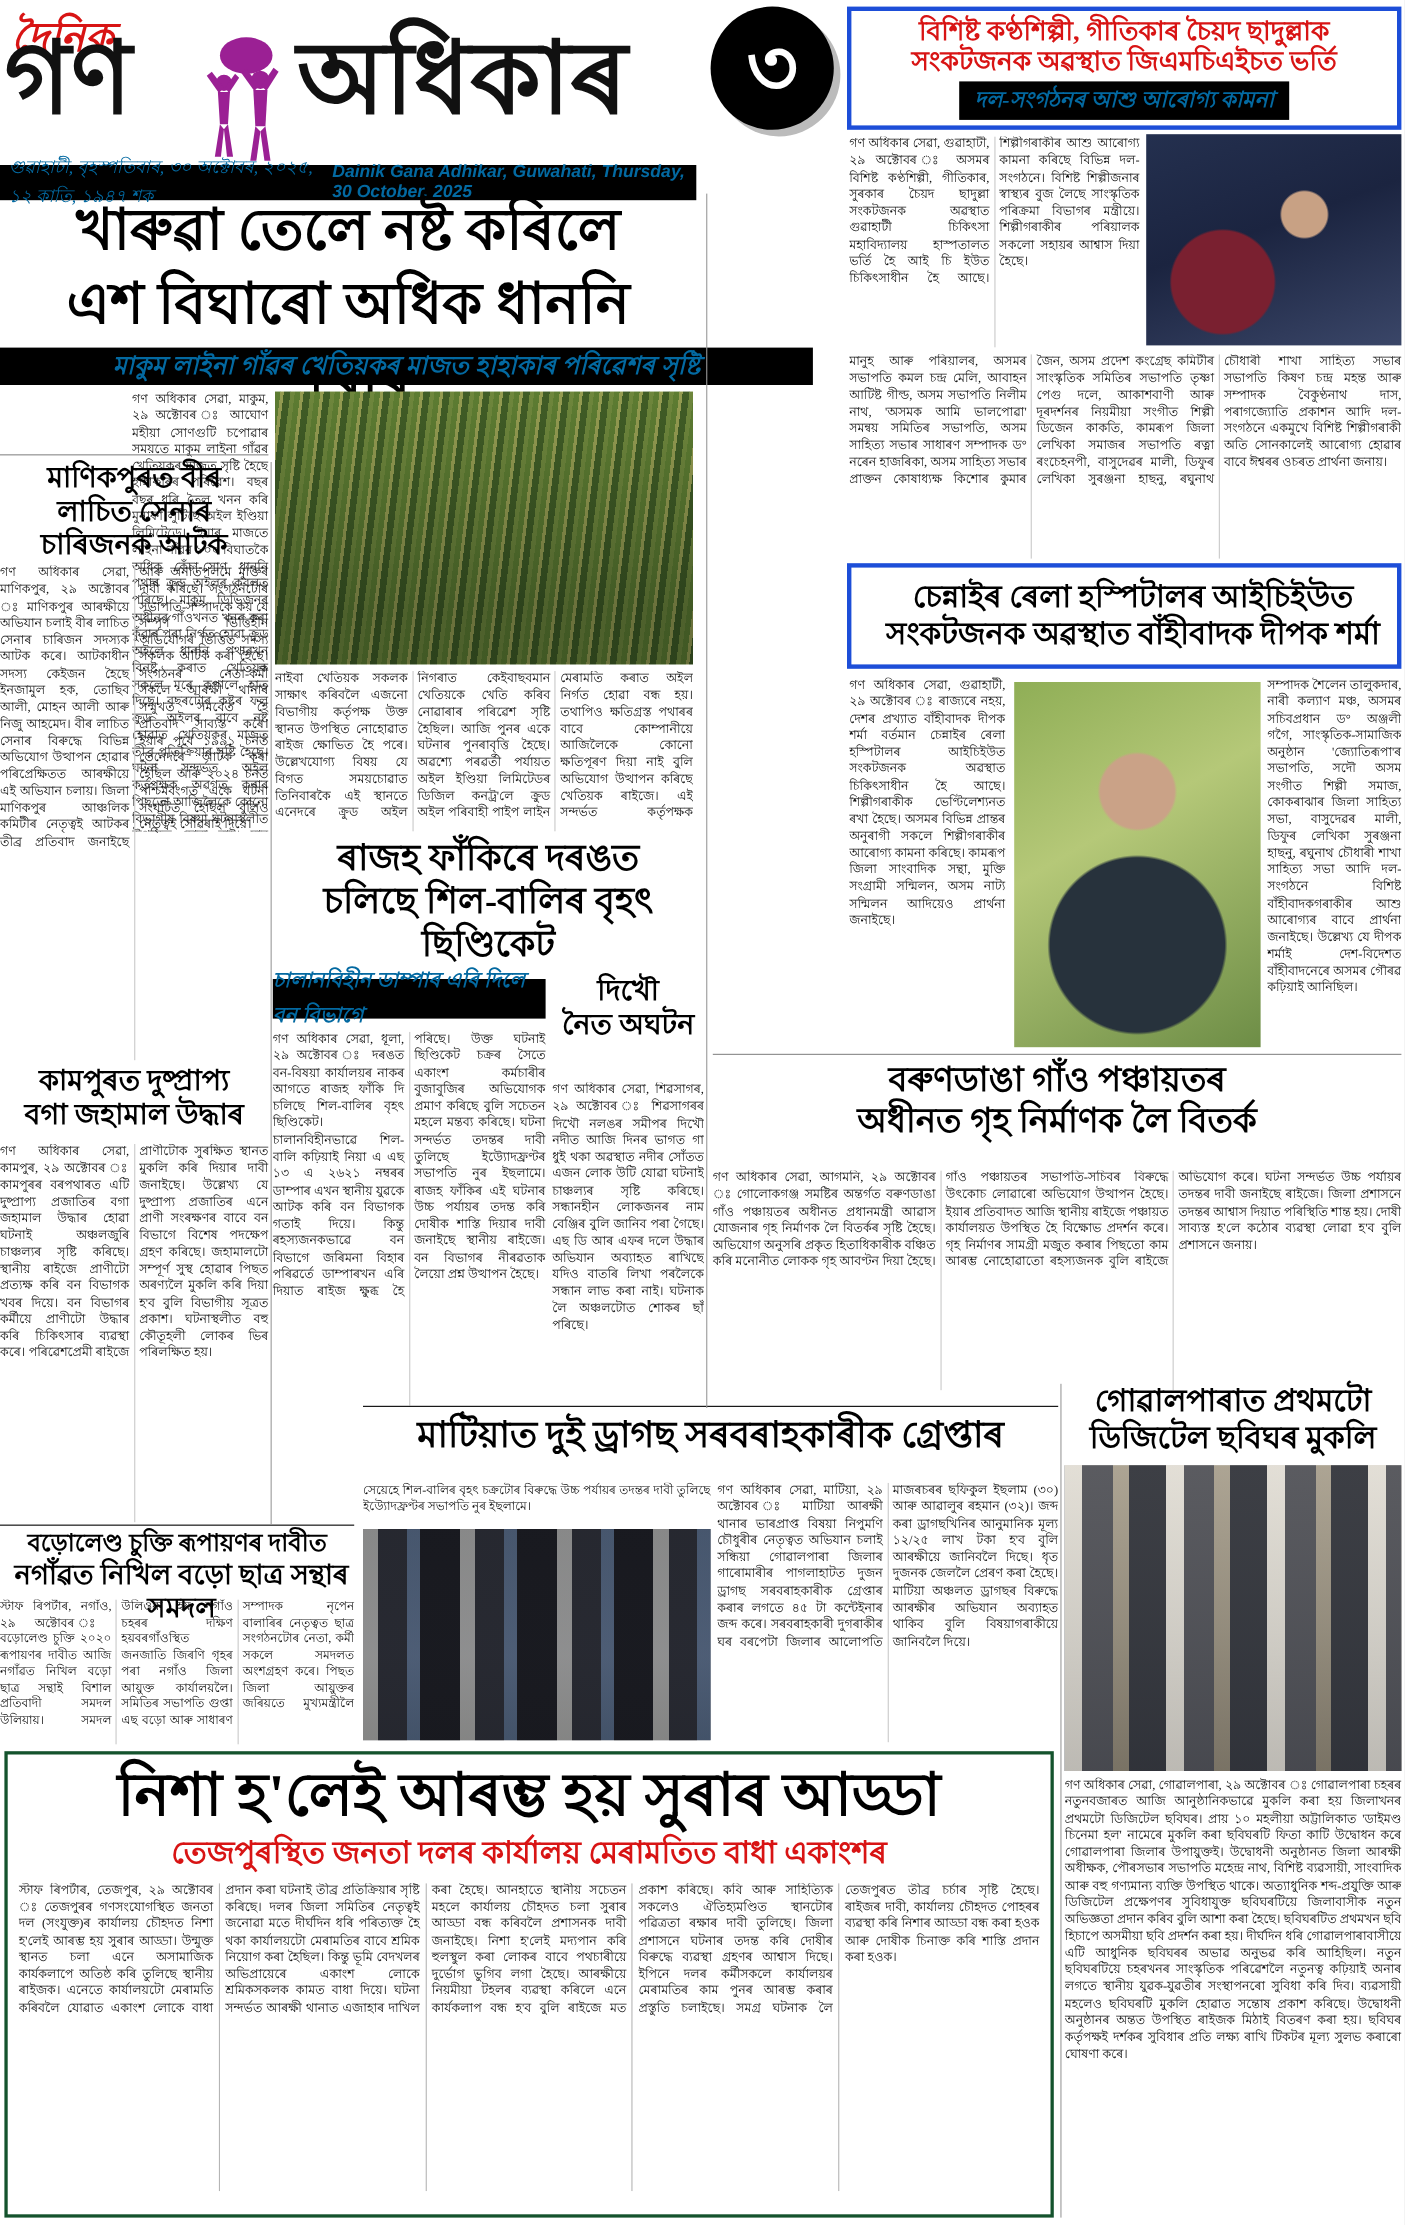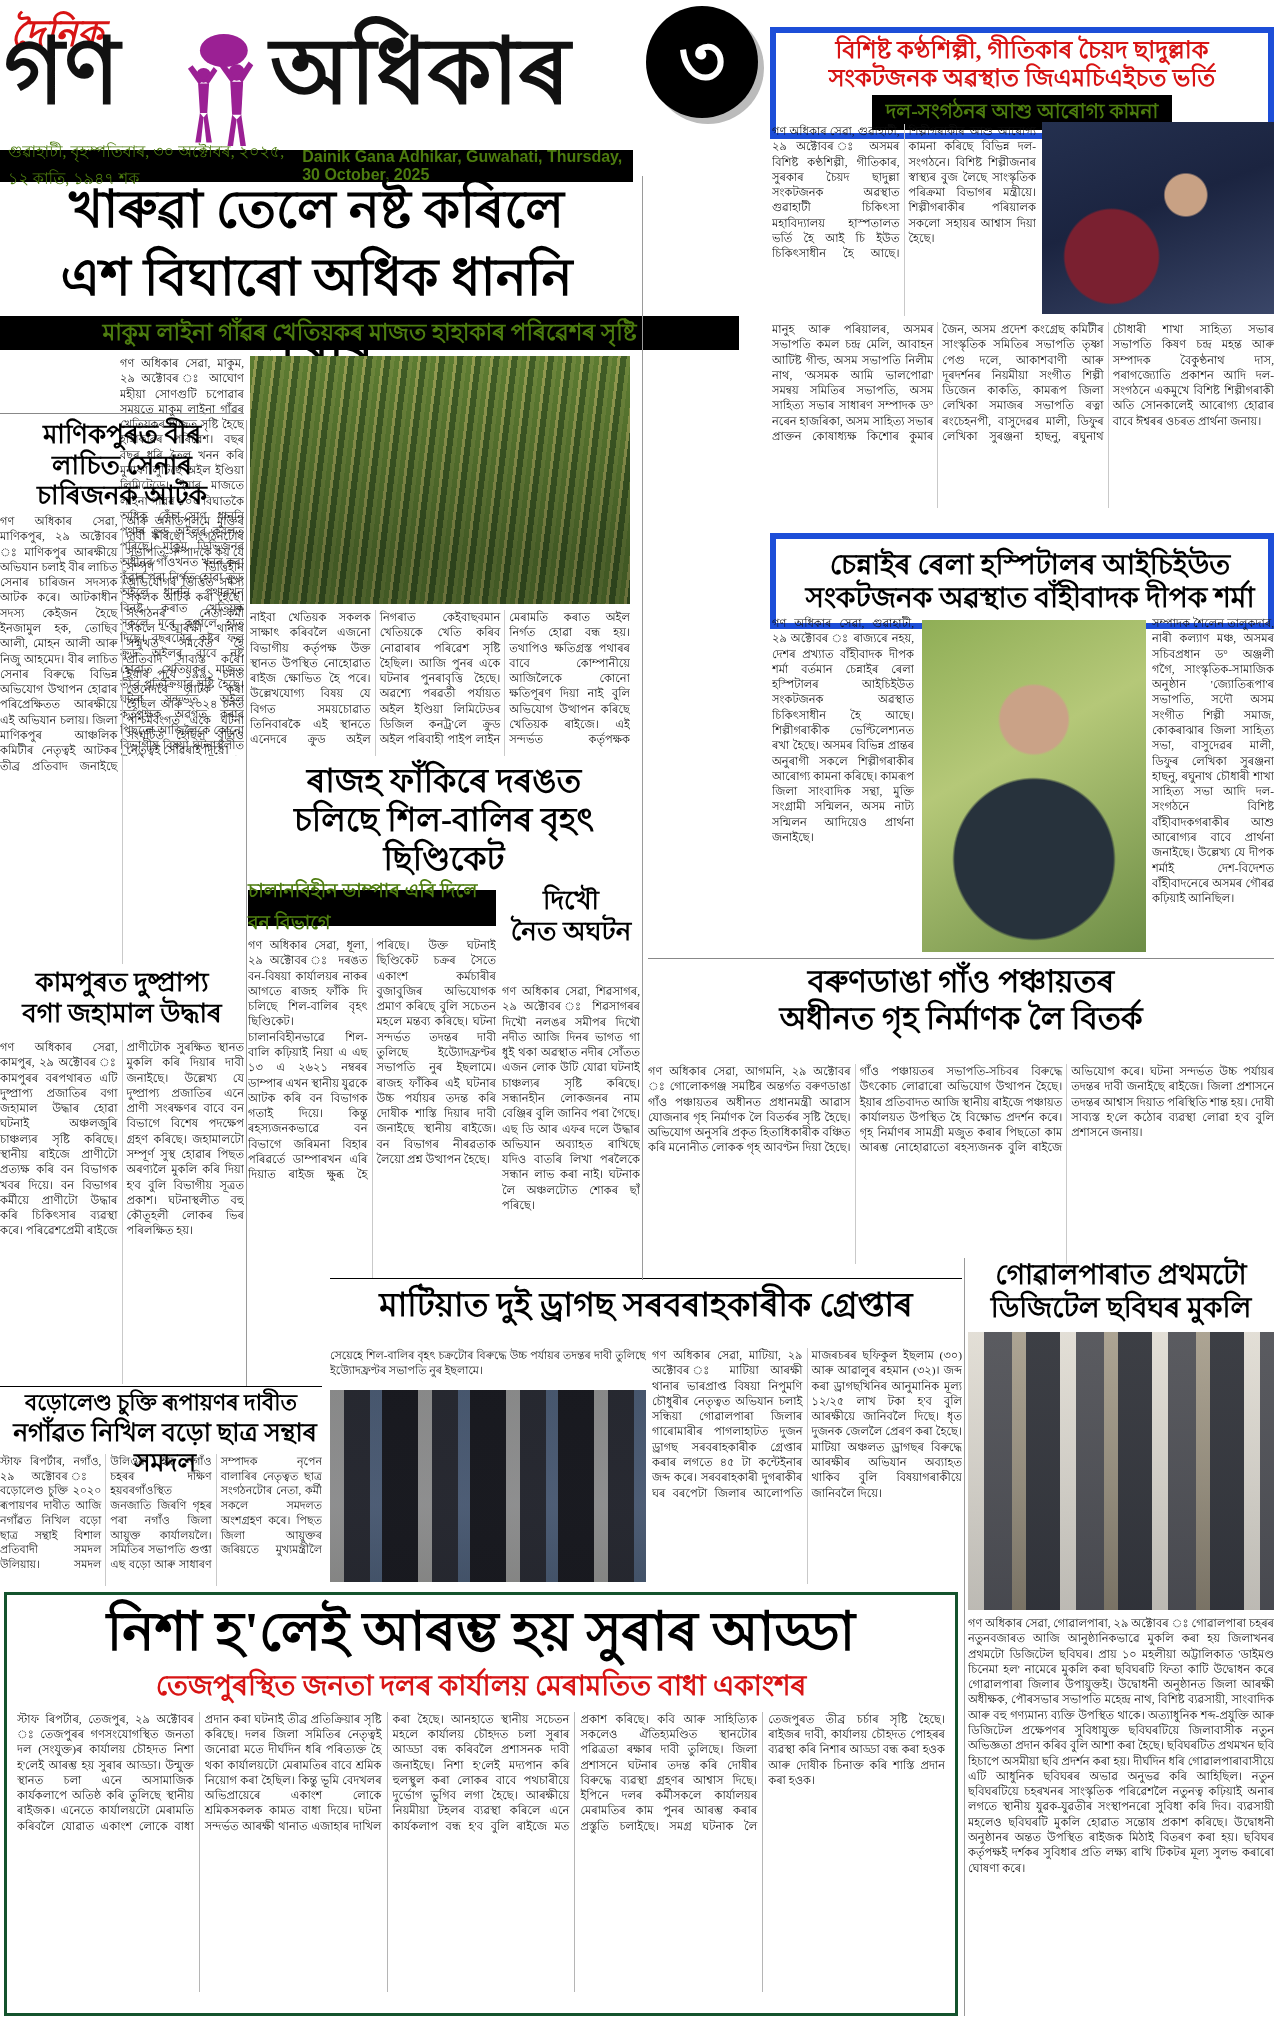--- a/index.html
+++ b/index.html
@@ -1,30 +1,30 @@
 <!DOCTYPE html>
 <html><head>
 <meta charset="utf-8">
 <style>
   html,body{margin:0;padding:0;background:#e8e8e8;}
   #page{position:relative;width:1277px;height:2023px;background:#ffffff;overflow:hidden;
         font-family:"Liberation Serif","DejaVu Serif",serif;color:#111;}
   .abs{position:absolute;}
   .hl{font-weight:bold;text-align:center;white-space:pre-line;line-height:1.18;color:#000;}
   .red{color:#d81414;}
-  .bar{background:#000;color:#4d7c0f;display:flex;align-items:center;justify-content:center;}
+  .bar{background:#000;color:#0369a1;display:flex;align-items:center;justify-content:center;font-style:italic;}
   .body-txt{font-size:11.4px;line-height:1.34;text-align:justify;overflow:hidden;
             -webkit-hyphens:auto;hyphens:auto;word-break:break-word;}
   .c2{column-count:2;column-gap:9px;column-rule:1px solid #c9c9c9;}
   .c3{column-count:3;column-gap:9px;column-rule:1px solid #c9c9c9;}
   .c5{column-count:5;column-gap:11px;column-rule:1px solid #b5b5b5;}
   .photo{background:#888;}
   .vline{width:1px;background:#9a9a9a;}
   .hline{height:1px;background:#555;}
-  .boxed{border:6px solid #1d4ed8;margin-top:21px;}
+  .boxed{border:4px solid #1d4ed8;}
   
   .paddy{background:
      linear-gradient(180deg,rgba(40,60,20,.25),rgba(10,20,8,.45) 80%),
      repeating-linear-gradient(97deg,#6f923c 0 5px,#b9bd66 5px 8px,#49682c 8px 14px,#86a04a 14px 18px);}
   .singer{background:
      radial-gradient(circle at 62% 38%,#c8a184 0 11%,rgba(200,161,132,0) 12%),
      radial-gradient(circle at 30% 70%,#7a2030 0 22%,rgba(122,32,48,0) 23%),
      linear-gradient(160deg,#24304f 0%,#1b2440 45%,#3a4668 100%);}
   .flutist{background:
      radial-gradient(circle at 50% 30%,#caa287 0 13%,rgba(202,162,135,0) 14%),

